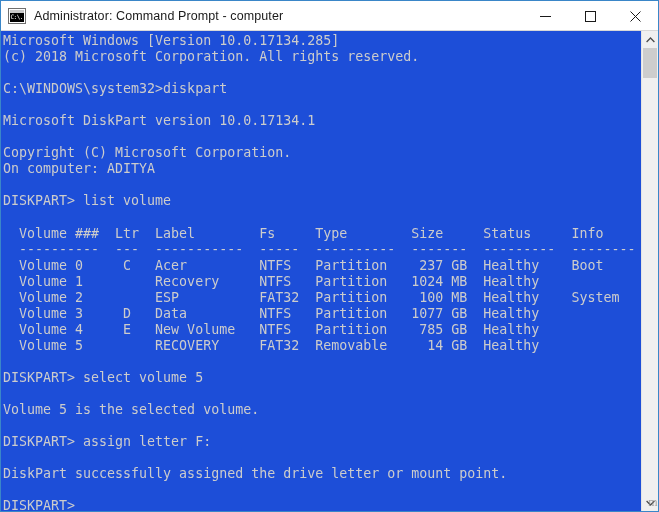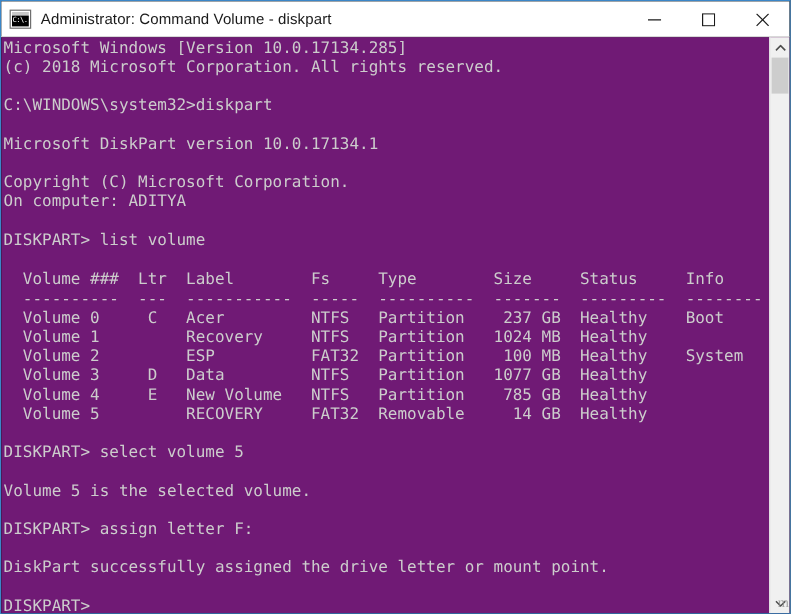--- a/index.html
+++ b/index.html
@@ -98,21 +98,21 @@
   }
   .win-btn svg { display: block; }
 
   
   .console {
     position: absolute;
     top: 30px;
     left: 0;
     right: 0;
     bottom: 0;
-    background: #701a75;
+    background: #1d4ed8;
     overflow: hidden;
   }
   .console-text {
     position: absolute;
     top: 2px;
     left: 2px;
     margin: 0;
     padding: 0;
     color: #cccccc;
     font-family: "DejaVu Sans Mono", monospace;
@@ -170,21 +170,21 @@
 <body>
 
 <div class="window">
 
   <div class="titlebar">
     <div class="app-icon">
       <div class="icon-bar"></div>
       <div class="icon-body"></div>
       <div class="icon-text">C:\.</div>
     </div>
-    <div class="title-text">Administrator: Command Volume - diskpart</div>
+    <div class="title-text">Administrator: Command Prompt - computer</div>
 
     <div class="win-controls">
       <div class="win-btn">
         <svg width="11" height="11" viewBox="0 0 11 11" aria-hidden="true">
           <line x1="0" y1="5.5" x2="11" y2="5.5" stroke="#1a1a1a" stroke-width="1"></line>
         </svg>
       </div>
       <div class="win-btn">
         <svg width="11" height="11" viewBox="0 0 11 11" aria-hidden="true">
           <rect x="0.5" y="0.5" width="10" height="10" fill="none" stroke="#1a1a1a" stroke-width="1"></rect>

